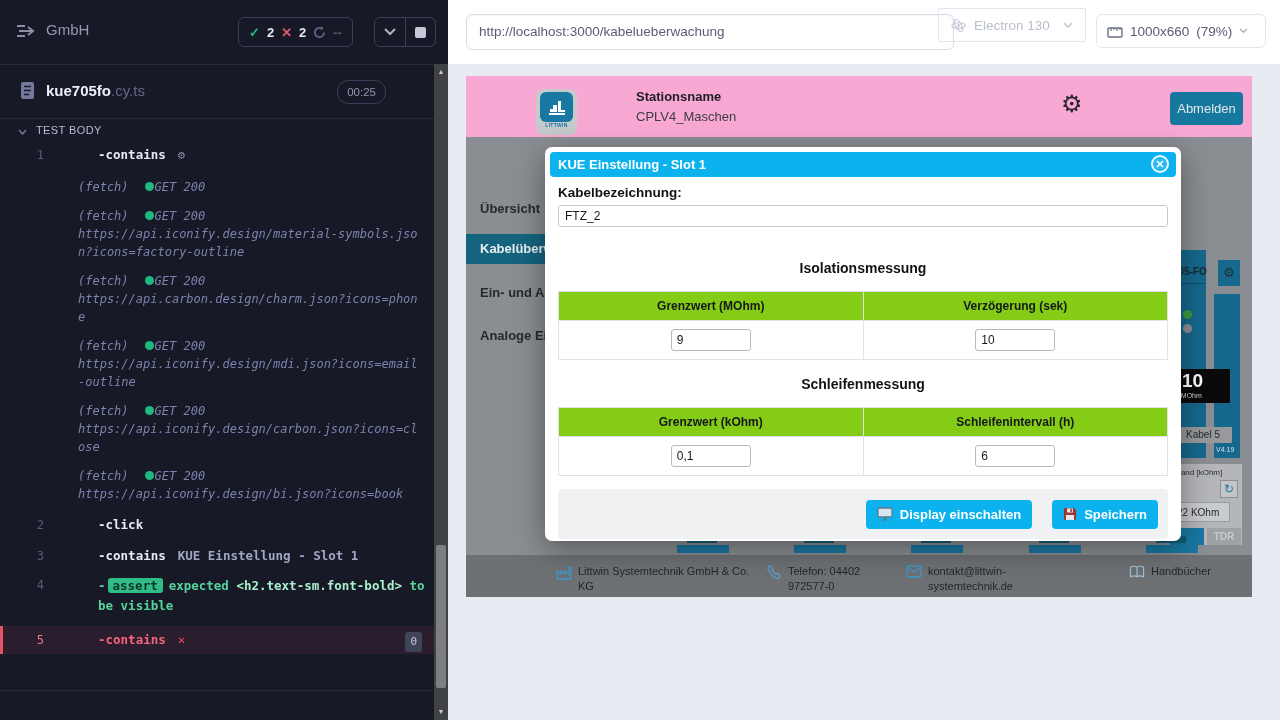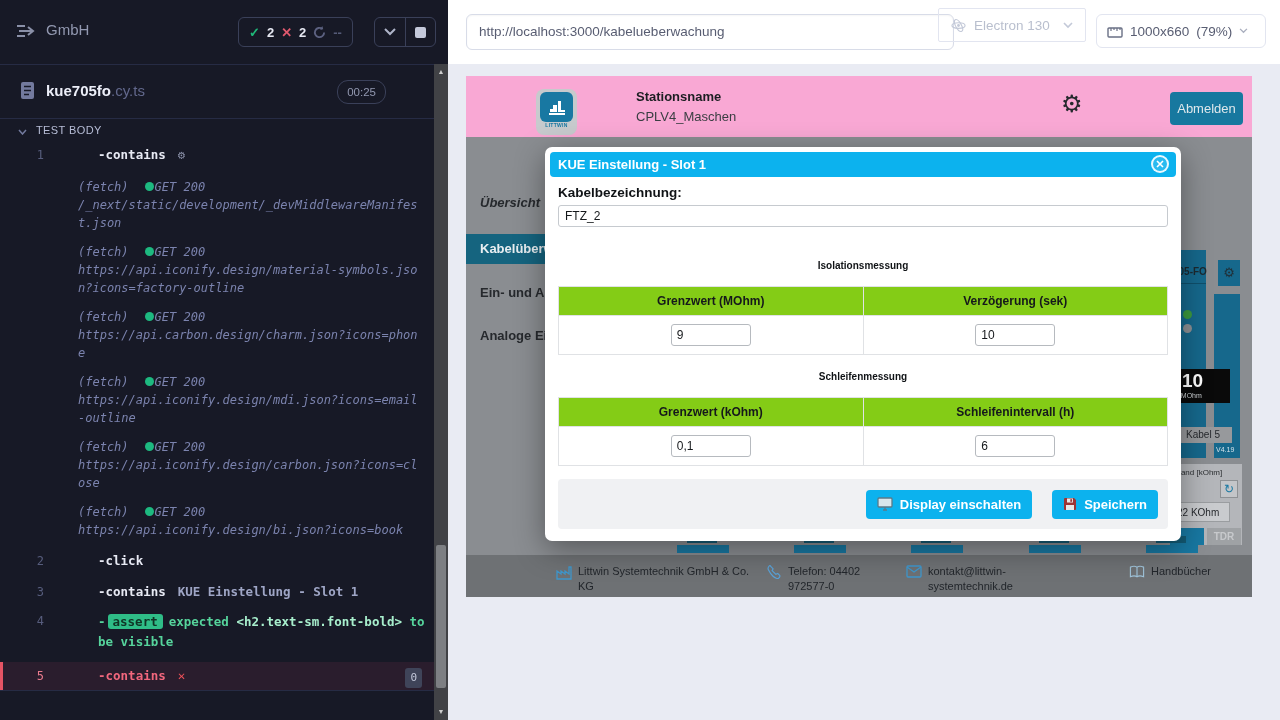--- a/index.html
+++ b/index.html
@@ -93,21 +93,21 @@
   .f-item{position:absolute;top:9px;display:flex;gap:6px;font-size:11px;line-height:15px;color:#22262b;}
   .f-icon{flex:0 0 16px;padding-top:1px;}
   
   #modal{position:absolute;left:545px;top:147px;width:636px;height:394px;background:#fff;border-radius:7px;box-shadow:0 8px 30px rgba(0,0,0,.38);padding:5px;box-sizing:border-box;}
   .m-header{position:relative;height:25px;background:#0cb2ee;border-radius:4px;}
   .m-title{line-height:25px;padding-left:8px;font-size:13px;font-weight:bold;color:#fff;}
   .m-close{position:absolute;right:7px;top:3px;width:18px;height:18px;border:2px solid rgba(255,255,255,.9);border-radius:50%;background:rgba(255,255,255,.12);display:flex;align-items:center;justify-content:center;cursor:pointer;box-sizing:border-box;}
   .m-body{padding:0 8px;}
   .m-label{margin-top:8px;font-size:13.5px;font-weight:bold;color:#101316;}
   .m-input{display:block;margin-top:5px;width:100%;height:22px;border:1px solid #c6cacf;border-radius:3px;font-size:12px;font-family:"Liberation Sans",sans-serif;padding:0 6px;color:#15181b;box-sizing:border-box;}
-  .m-section{margin-top:33px;text-align:center;font-size:10px;font-weight:bold;color:#101316;}
+  .m-section{margin-top:33px;text-align:center;font-size:14px;font-weight:bold;color:#101316;}
   .m-section2{margin-top:16px;}
   .m-table{margin-top:15px;width:100%;border-collapse:collapse;}
   .m-table th{height:26px;background:#84cc16;border:1px solid #e0e2e5;font-size:12px;font-weight:bold;color:#15181b;text-align:center;}
   .m-table td{height:36px;border:1px solid #e0e2e5;text-align:center;}
   .cell-input{width:80px;height:22px;border:1px solid #b6babf;border-radius:3px;font-size:12px;font-family:"Liberation Sans",sans-serif;padding:0 5px;color:#15181b;box-sizing:border-box;}
   .m-footer{margin-top:13px;height:50px;background:#f0f1f3;border-radius:4px;display:flex;align-items:center;justify-content:flex-end;gap:20px;padding-right:10px;}
   .m-btn{height:29px;background:#0cb2ee;border:none;border-radius:4px;color:#fff;font-size:13px;font-weight:bold;font-family:"Liberation Sans",sans-serif;padding:0 11px;display:flex;align-items:center;gap:7px;cursor:pointer;}
 </style>
 </head>
 <body>
@@ -162,21 +162,20 @@
 
     <div id="commands">
       <div class="cmd">
         <span class="num">1</span>
         <span class="cbody"><span>-contains</span><span class="gear-sm">⚙</span></span>
       </div>
 
       <div class="logs">
         <div class="log">
           <span>(fetch)</span><span class="dot"></span><span>GET 200</span>
-          <div>/_next/static/development/_devMiddlewareManifest.json</div>
         </div>
         <div class="log">
           <span>(fetch)</span><span class="dot"></span><span>GET 200</span>
           <div>https://api.iconify.design/material-symbols.json?icons=factory-outline</div>
         </div>
         <div class="log">
           <span>(fetch)</span><span class="dot"></span><span>GET 200</span>
           <div>https://api.carbon.design/charm.json?icons=phone</div>
         </div>
         <div class="log">
@@ -259,21 +258,21 @@
           </svg>
         </div>
         <div class="logo-text">LITTWIN</div>
       </div>
       <div class="station-label">Stationsname</div>
       <div class="station-value">CPLV4_Maschen</div>
       <div class="aut-gear">⚙</div>
       <div class="logout-btn">Abmelden</div>
     </div>
 
-    <div class="nav-item" style="top:119px;font-style:italic;">Übersicht</div>
+    <div class="nav-item" style="top:125px;">Übersicht</div>
     <div class="nav-selected">Kabelüberw</div>
     <div class="nav-item" style="top:209px;">Ein- und Au</div>
     <div class="nav-item" style="top:252px;">Analoge Ei</div>
 
     <div id="card-frag">
       <div class="cf-colL"></div>
       <div class="cf-id">705-FO</div>
       <div class="cf-hdiv"></div>
       <div class="cf-gearbox"><span>⚙</span></div>
       <div class="cf-colR"></div>

